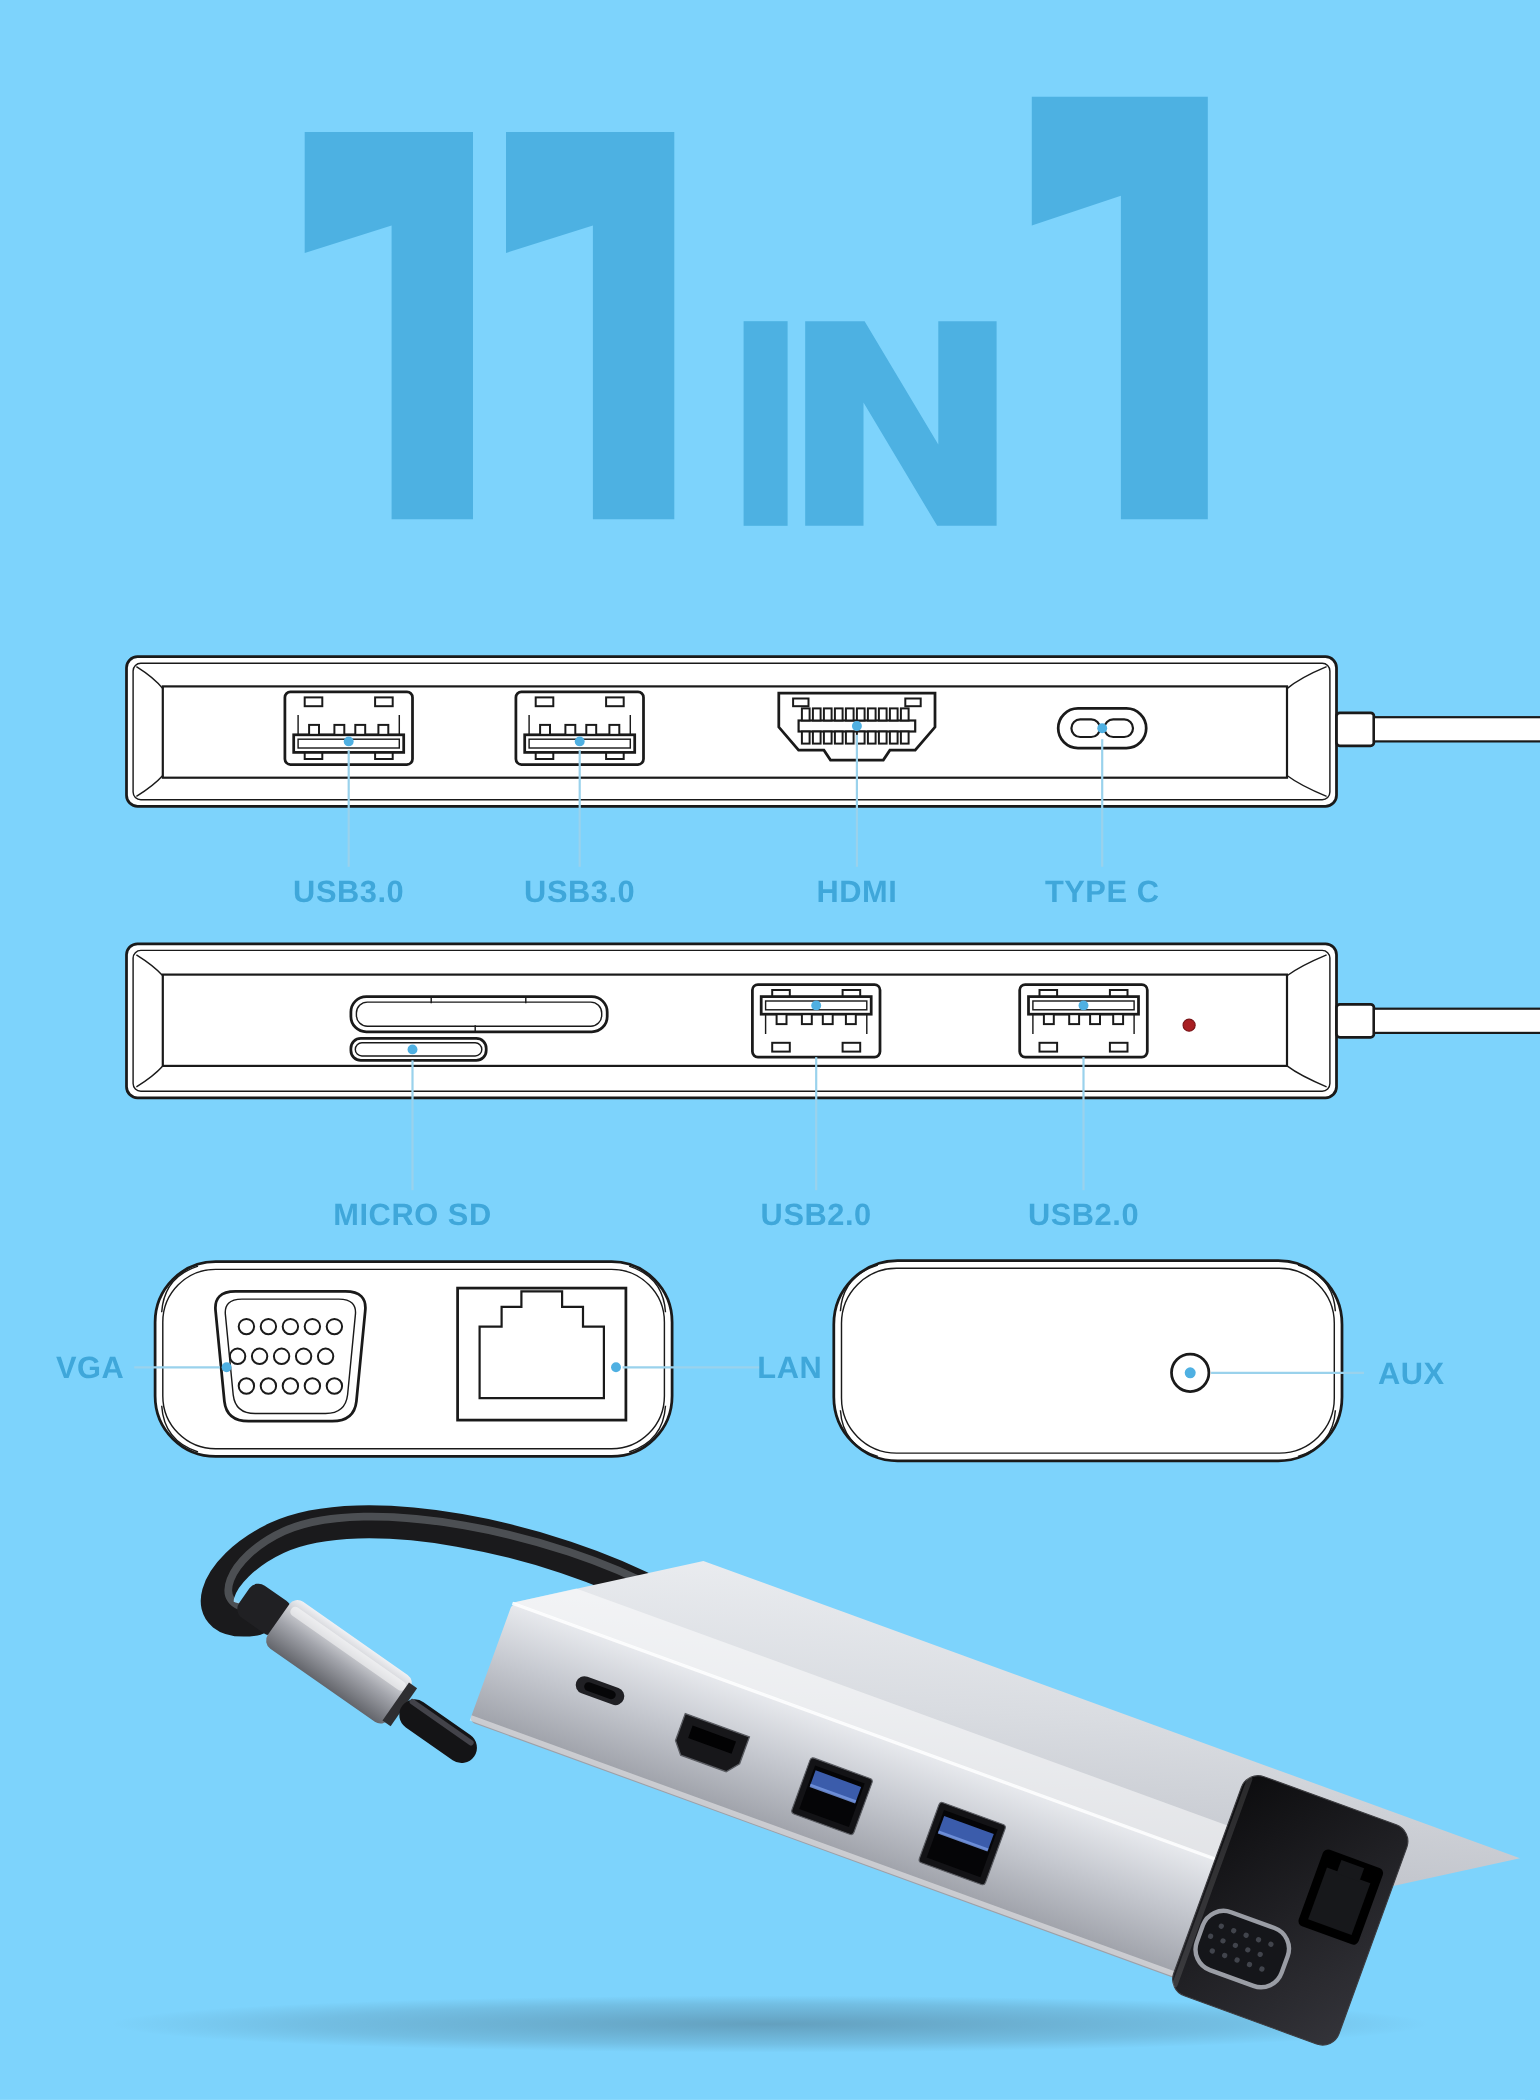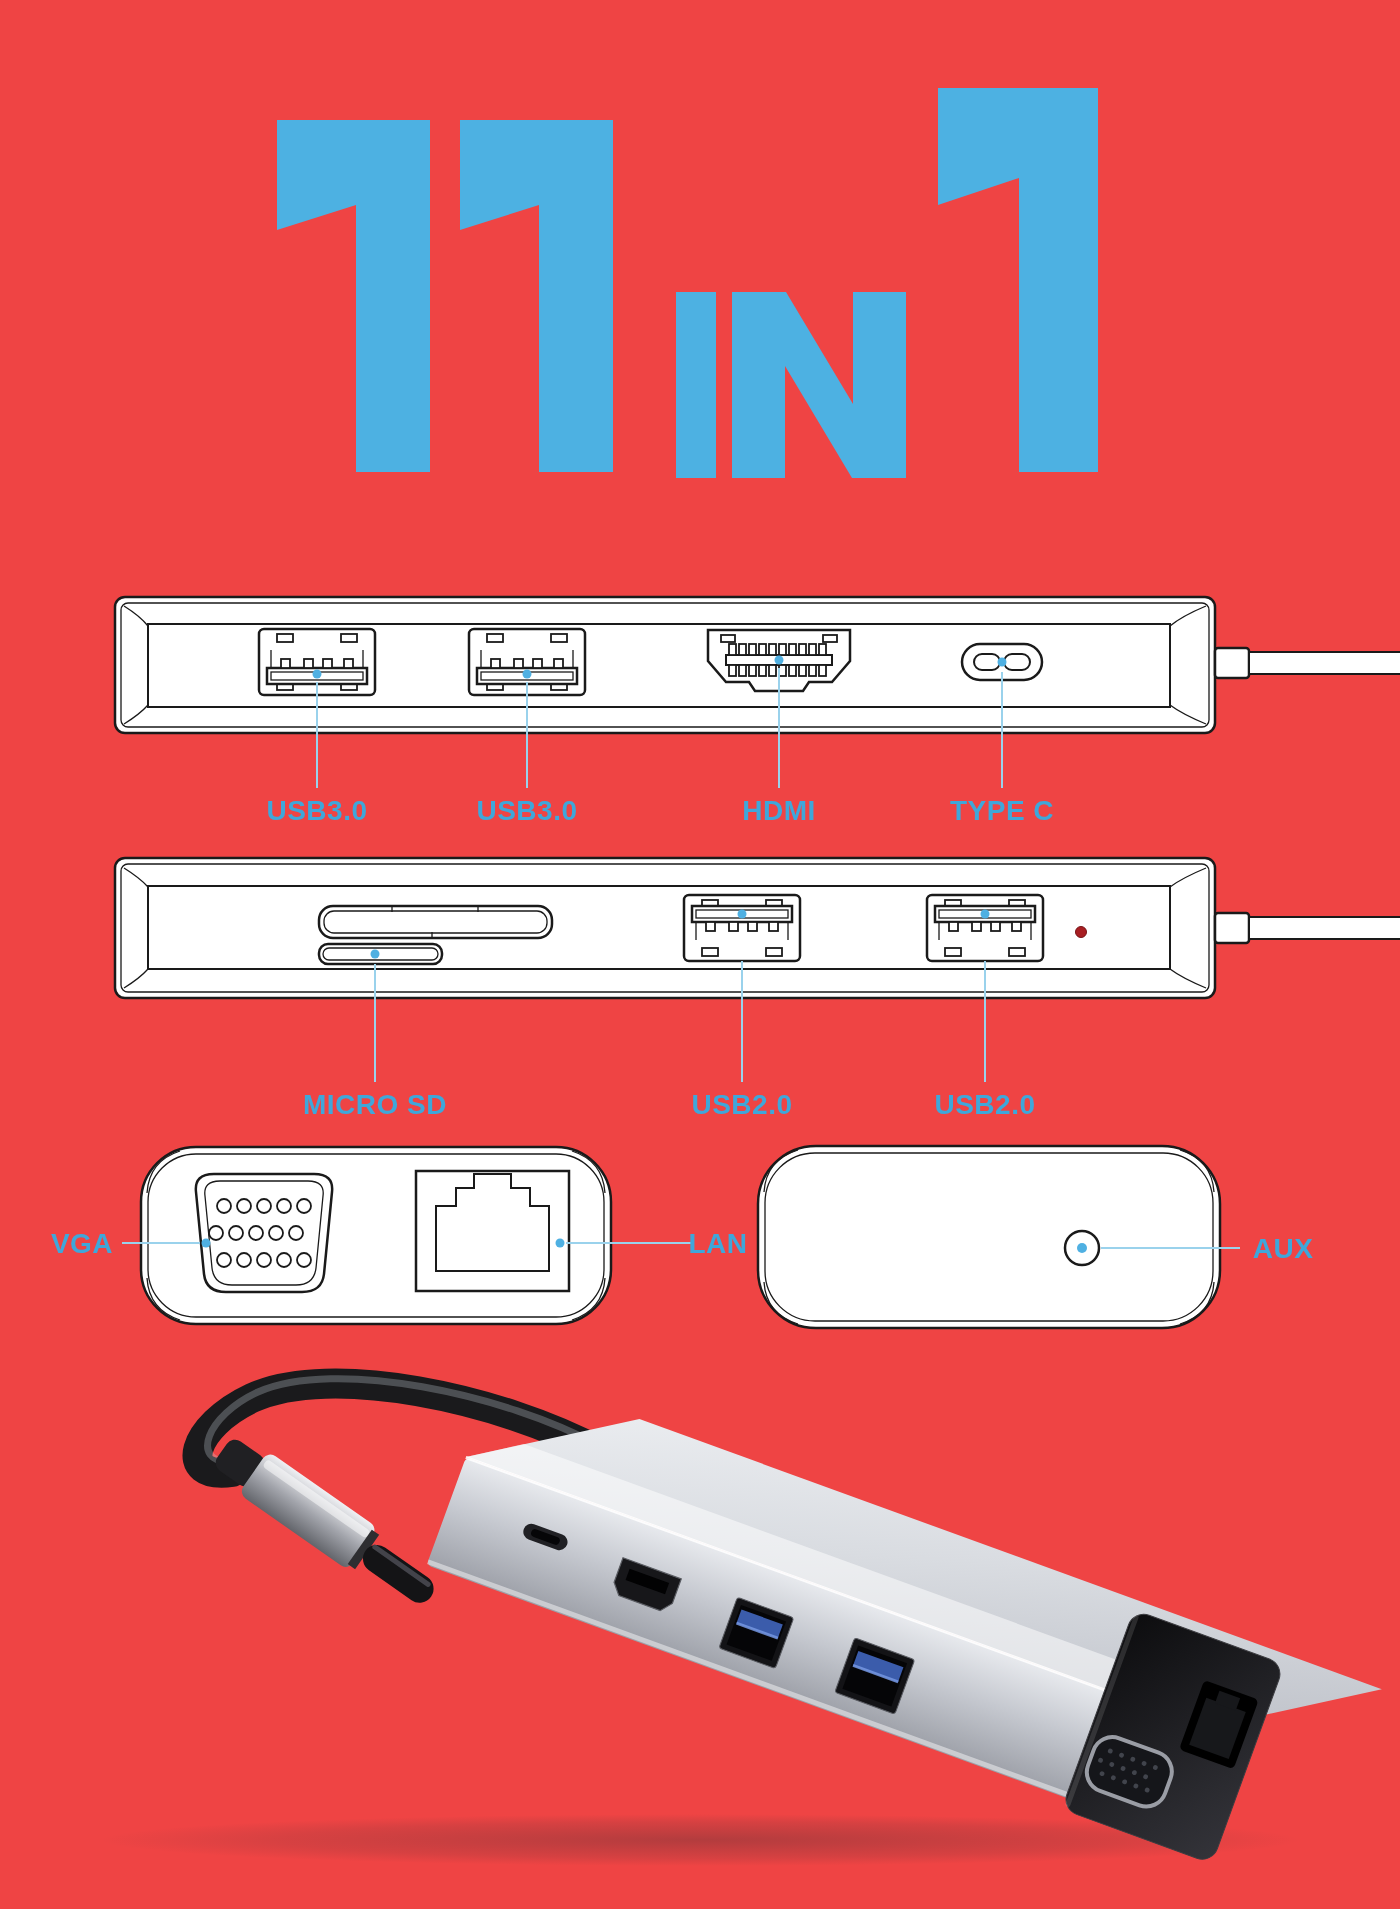--- a/index.html
+++ b/index.html
@@ -1,16 +1,16 @@
 <!DOCTYPE html>
 <html><head>
 <meta charset="utf-8">
 <style>
   html,body{margin:0;padding:0;background:#ffffff;}
-  .page{position:relative;width:1400px;height:1909px;background:#ef4444;overflow:hidden;
+  .page{position:relative;width:1400px;height:1909px;background:#7dd3fc;overflow:hidden;
         font-family:"Liberation Sans", sans-serif;}
   svg{display:block;}
   .outline{fill:#ffffff;stroke:#1a1a1a;stroke-width:2.5;}
   .thin{fill:none;stroke:#1a1a1a;stroke-width:1.3;}
   .mid{fill:#ffffff;stroke:#1a1a1a;stroke-width:2;}
   .detail{fill:#ffffff;stroke:#1a1a1a;stroke-width:1.8;}
   .leader{stroke:#9ad2ec;stroke-width:2;fill:none;}
   .dot{fill:#4fb0e2;stroke:none;}
   .port-label{font-family:"Liberation Sans", sans-serif;font-weight:bold;font-size:28px;
               letter-spacing:0.5px;}

